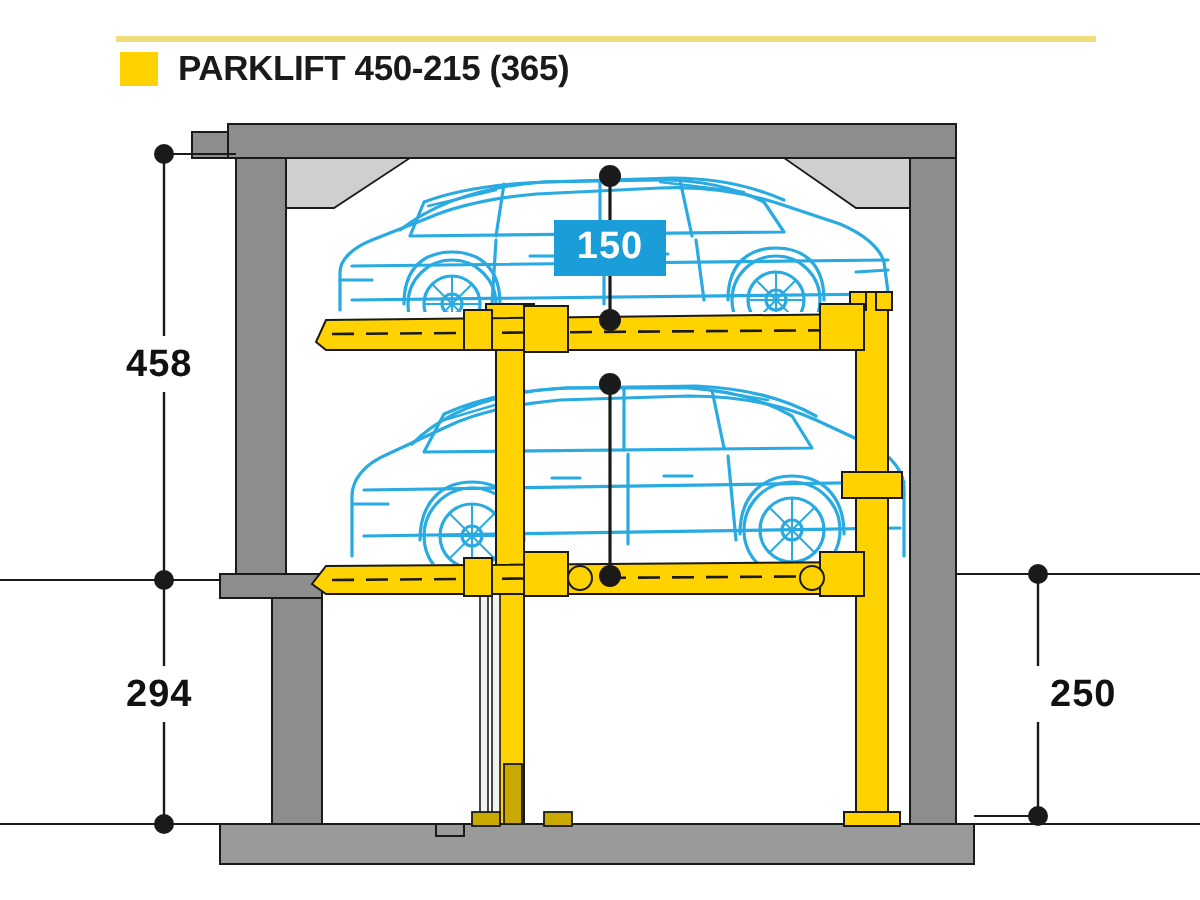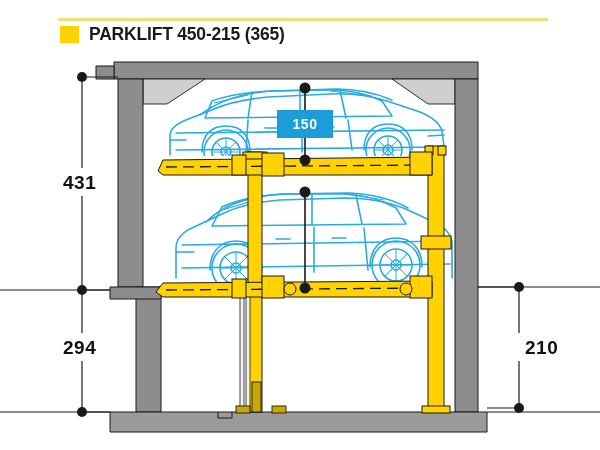--- a/index.html
+++ b/index.html
@@ -72,21 +72,21 @@
   }
   .dim-365 { left: 63px;  top: 172px; }
   .dim-215 { left: 63px;  top: 337px; }
   .dim-210 { left: 525px; top: 337px; }
 
   
   .badge {
     position: absolute;
     background: #1b9dd9;
     color: #ffffff;
-    font-size: 14px;
+    font-size: 19px;
     font-weight: bold;
     letter-spacing: 0.5px;
     text-align: center;
     line-height: 28px;
     width: 56px;
     height: 28px;
   }
   .badge-150 { left: 277px; top: 110px; }
   .badge-195 { left: 280px; top: 226px; }
 </style>
@@ -320,19 +320,19 @@
       <line x1="487" y1="408" x2="522" y2="408" stroke-width="1"></line>
 
       <line x1="519" y1="287" x2="519" y2="333" stroke-width="1.2"></line>
       <line x1="519" y1="361" x2="519" y2="408" stroke-width="1.2"></line>
       <circle cx="519" cy="287" r="5" fill="#1a1a1a" stroke="none"></circle>
       <circle cx="519" cy="408" r="5" fill="#1a1a1a" stroke="none"></circle>
     </g>
 
   </svg>
 
-  <div class="dim-label dim-365">431</div>
+  <div class="dim-label dim-365">458</div>
   <div class="dim-label dim-215">294</div>
-  <div class="dim-label dim-210">210</div>
+  <div class="dim-label dim-210">250</div>
 
   <div class="badge badge-150">150</div>
 
 </div>
 
 </body></html>

